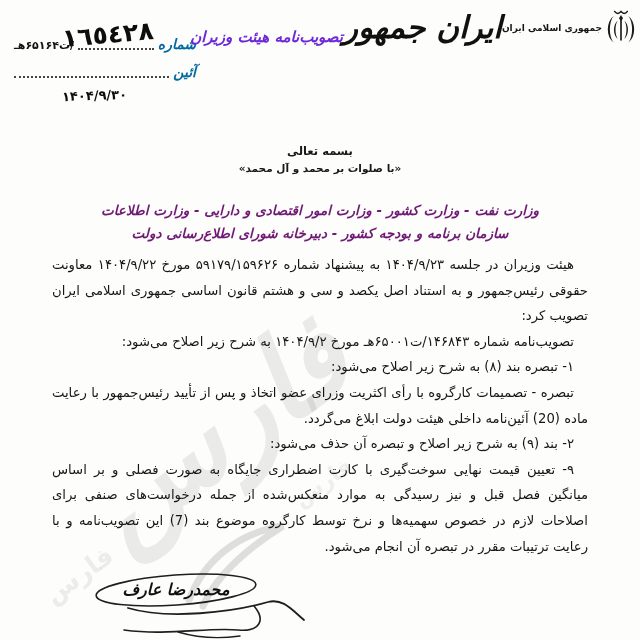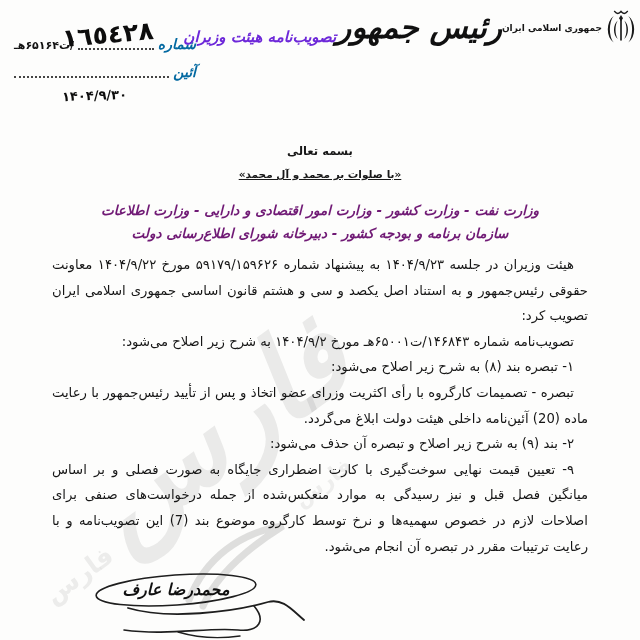--- a/index.html
+++ b/index.html
@@ -43,21 +43,21 @@
     position:absolute; top:5px; left:0; right:0;
     display:flex; flex-direction:row; align-items:center; text-align:center;
   }
   .emblem{width:38px; height:44px;}
   .country{font-size:9px; font-weight:bold; margin-top:1px; letter-spacing:0.5px; color:#161616;}
   .office{font-size:31px; font-weight:bold; font-style:italic; margin-top:0px; color:#101010;}
   .doc-type{font-size:15px; font-weight:bold; font-style:italic; margin-top:20px; color:#6d28d9;}
   
   .invocation{position:absolute; top:144px; left:0; right:0; text-align:center;}
   .besmele{font-size:11.5px; font-weight:bold; color:#181818;}
-  .salawat{font-size:10.5px; font-weight:bold; margin-top:10px; color:#181818;text-decoration:underline;}
+  .salawat{font-size:10.5px; font-weight:bold; margin-top:4px; color:#181818;}
   
   .addressees{
     position:absolute; top:199px; left:40px; right:40px; text-align:center;
     font-size:13.5px; font-weight:bold; line-height:23px; color:#701a75;font-style:italic;
   }
   
   .body-text{
     position:absolute; top:252px; right:52px; left:52px;
     font-size:13.2px; line-height:25.6px; text-align:justify; color:#151515;
   }
@@ -95,21 +95,21 @@
         <path d="M13,7 q3.5,4.5 7,0 q3.5,4.5 7,0" fill="none" stroke-width="1.6" stroke-linecap="round"></path>
         <path d="M20,11 l2.2,3.4 -2.2,3.4 -2.2,-3.4 z" stroke="none"></path>
         <rect x="19.1" y="16" width="1.8" height="23" rx="0.9" stroke="none"></rect>
         <path d="M16.5,17 C11,21 11,33 16.5,37 C13.2,32.5 13.2,21.5 16.5,17 Z" stroke="none"></path>
         <path d="M23.5,17 C29,21 29,33 23.5,37 C26.8,32.5 26.8,21.5 23.5,17 Z" stroke="none"></path>
         <path d="M12,12 C3.5,18 3.5,35 12,41 C6.5,34.5 6.5,18.5 12,12 Z" stroke="none"></path>
         <path d="M28,12 C36.5,18 36.5,35 28,41 C33.5,34.5 33.5,18.5 28,12 Z" stroke="none"></path>
       </g>
     </svg>
     <div class="country">جمهوری اسلامی ایران</div>
-    <div class="office">رئیس جمهور</div>
+    <div class="office">ایران جمهور</div>
     <div class="doc-type">تصویب‌نامه هیئت وزیران</div>
   </div>
 
   <div class="invocation">
     <div class="besmele">بسمه تعالی</div>
     <div class="salawat">«با صلوات بر محمد و آل محمد»</div>
   </div>
 
   <div class="addressees">
     <div>وزارت نفت - وزارت کشور - وزارت امور اقتصادی و دارایی - وزارت اطلاعات</div>

